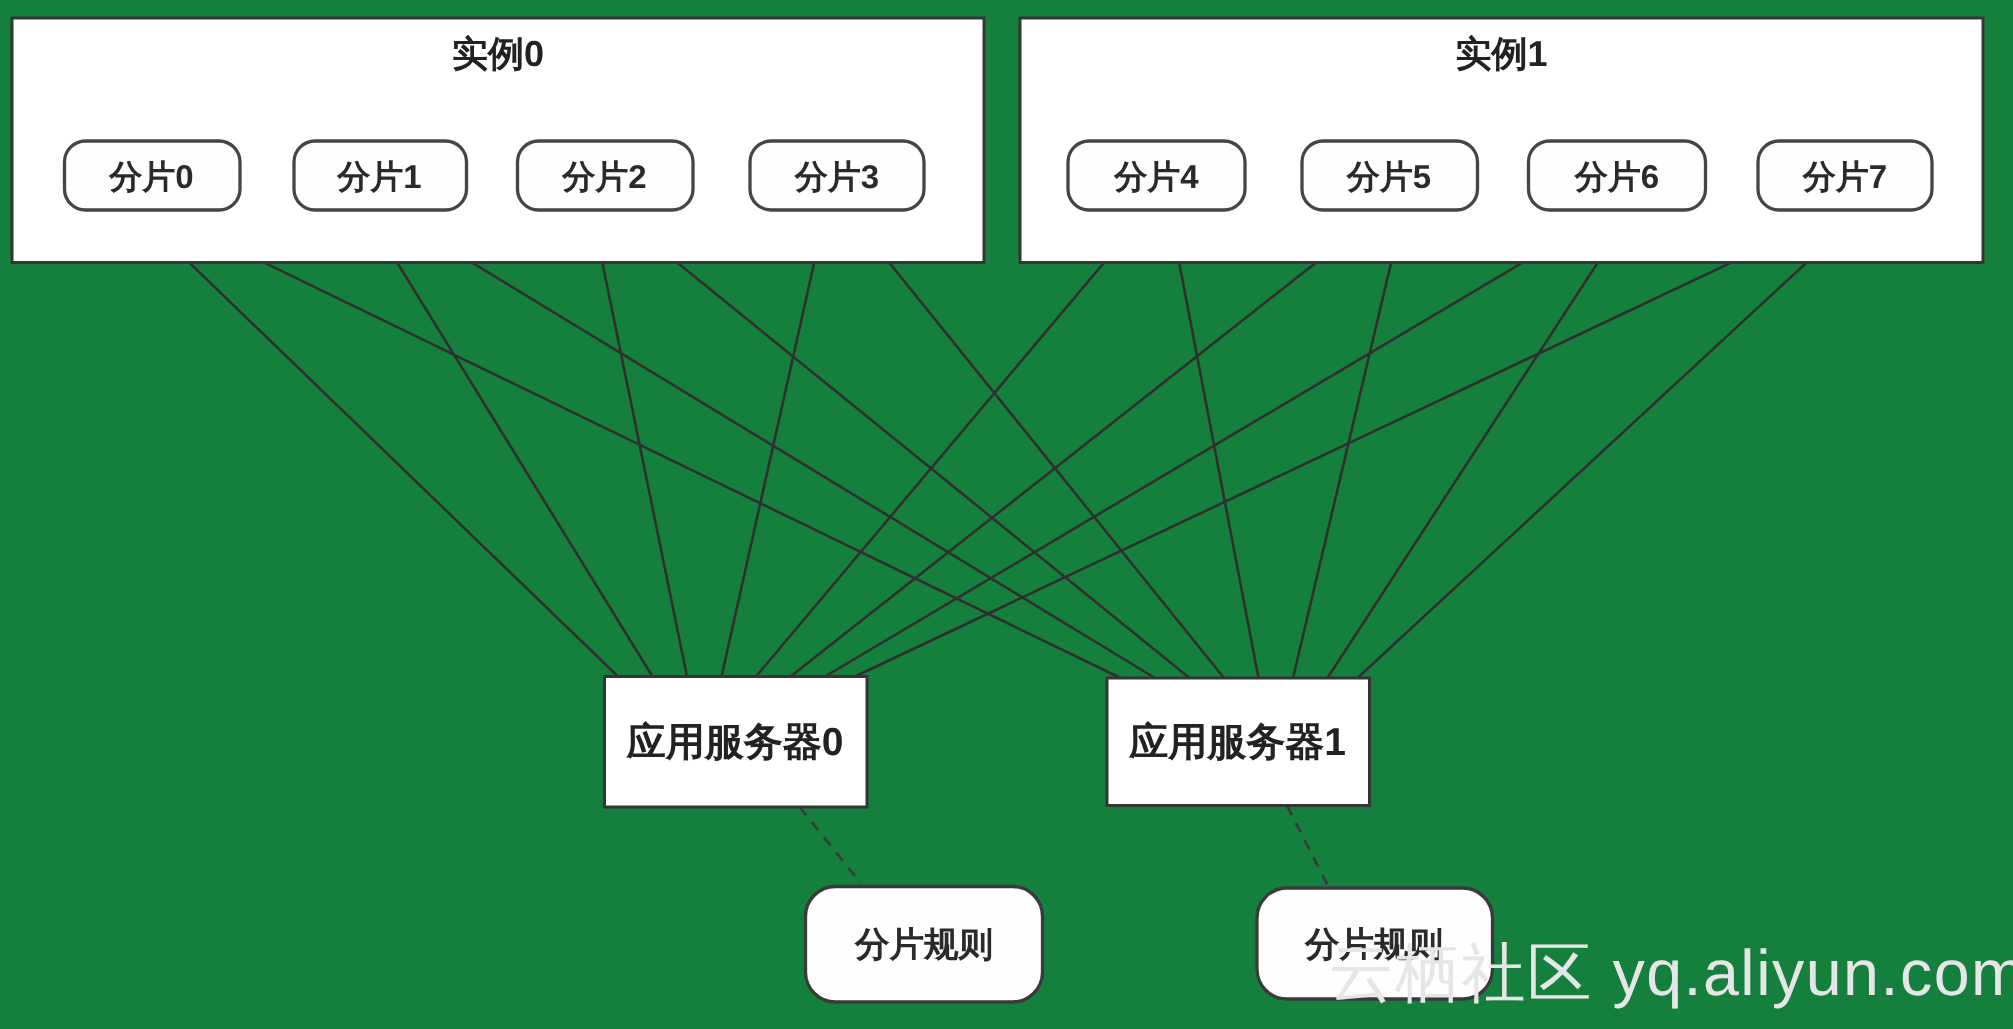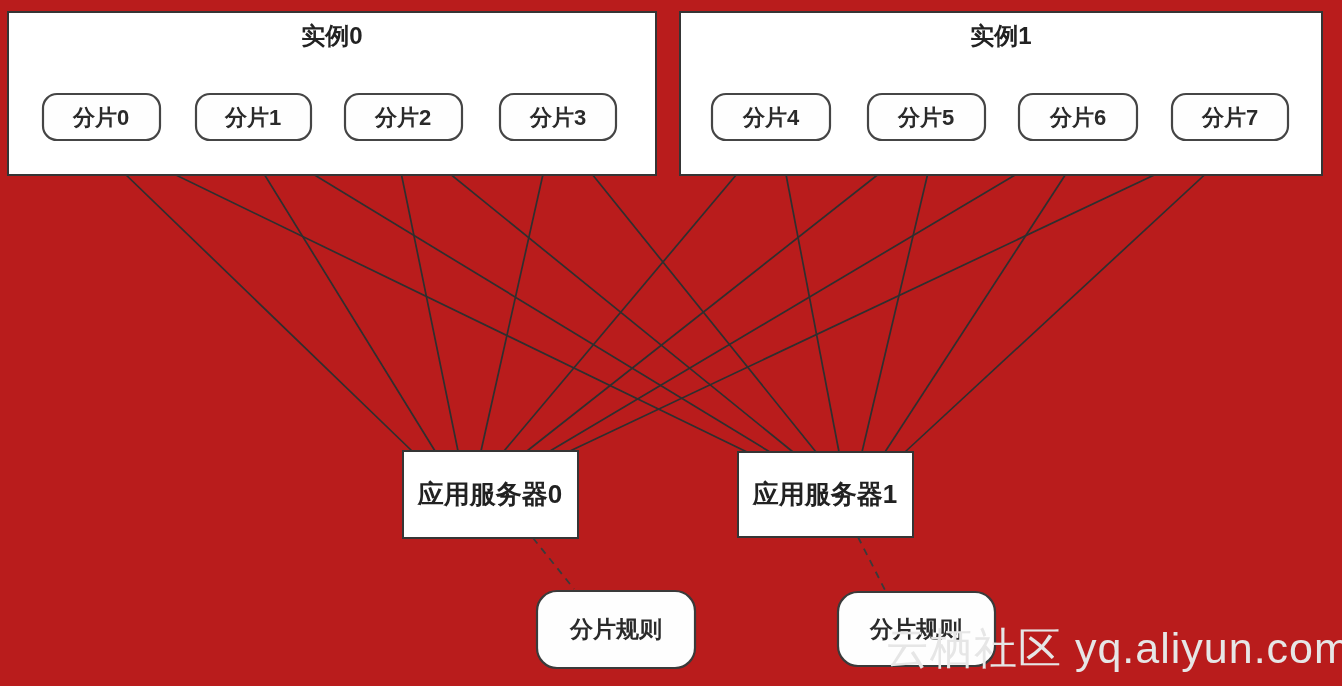--- a/index.html
+++ b/index.html
@@ -5,21 +5,21 @@
   html, body {
     margin: 0;
     padding: 0;
     background: #ffffff;
     font-family: "Liberation Sans", "DejaVu Sans", sans-serif;
   }
   #canvas {
     position: relative;
     width: 1342px;
     height: 686px;
-    background: #b91c1c;
+    background: #15803d;
     overflow: hidden;
   }
   svg { position: absolute; left: 0; top: 0; }
   .box-rect {
     fill: #ffffff;
     stroke: #353535;
     stroke-width: 2;
   }
   .shard-rect {
     fill: #fefefe;

